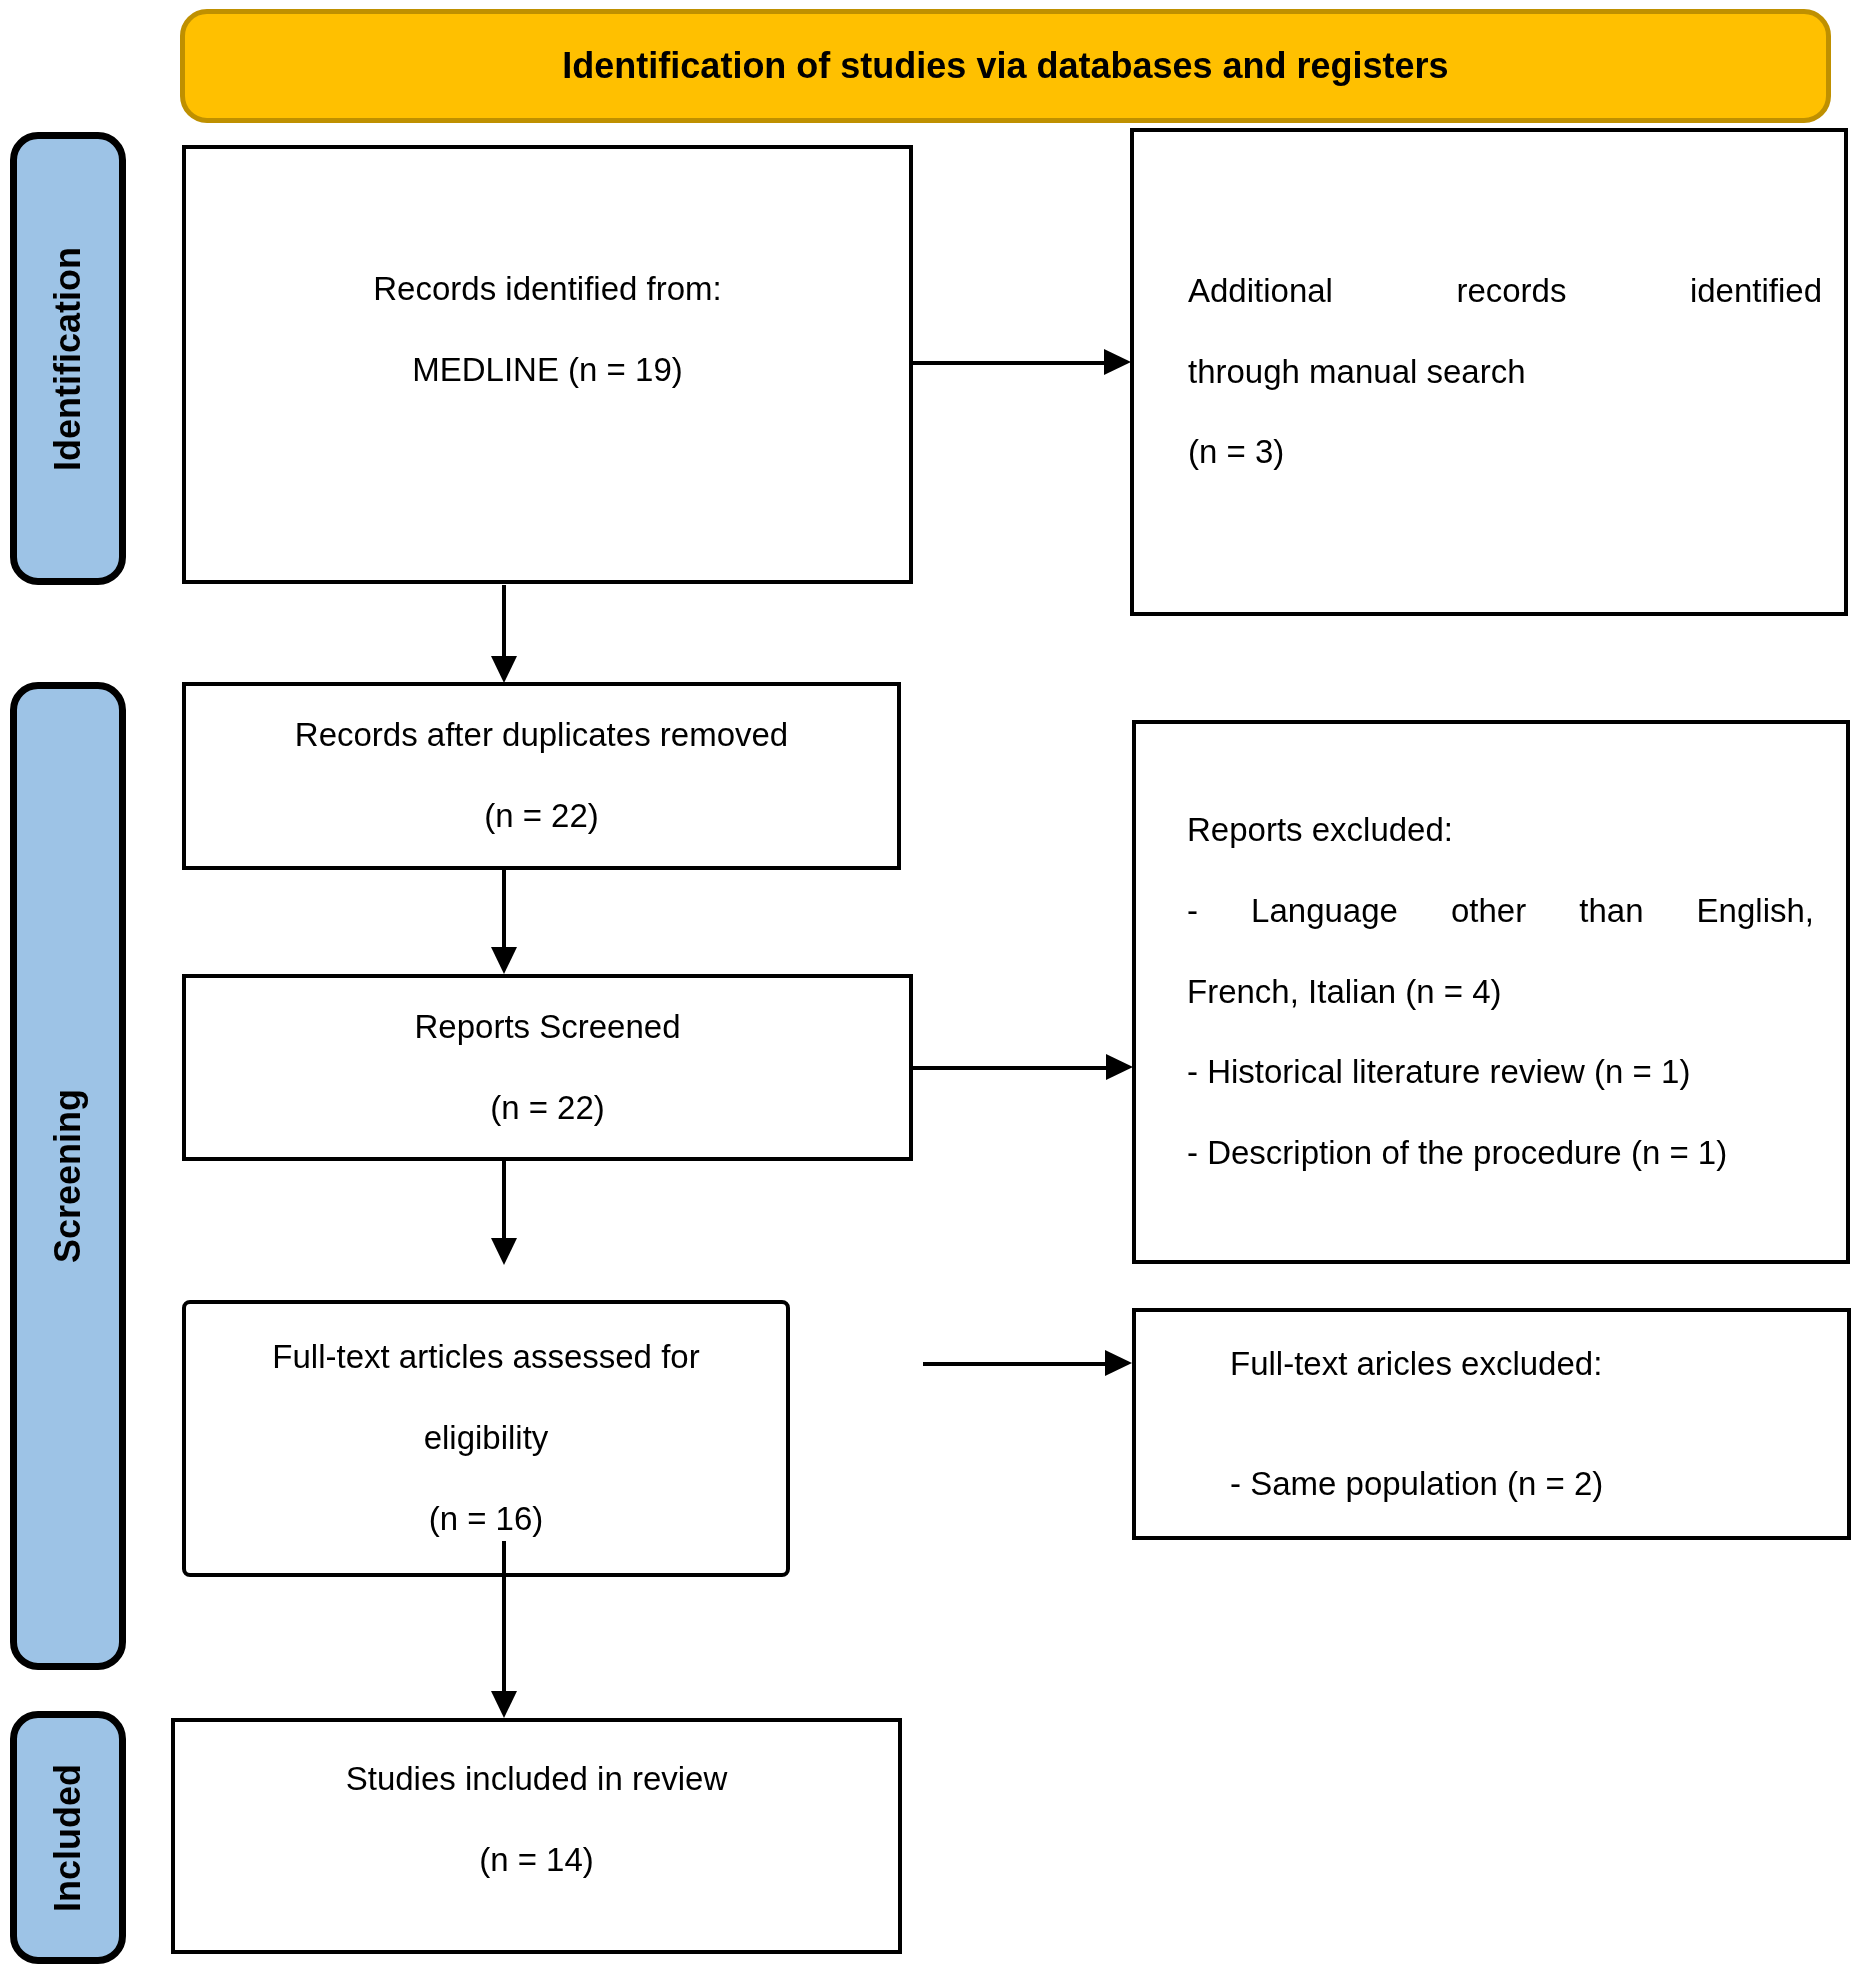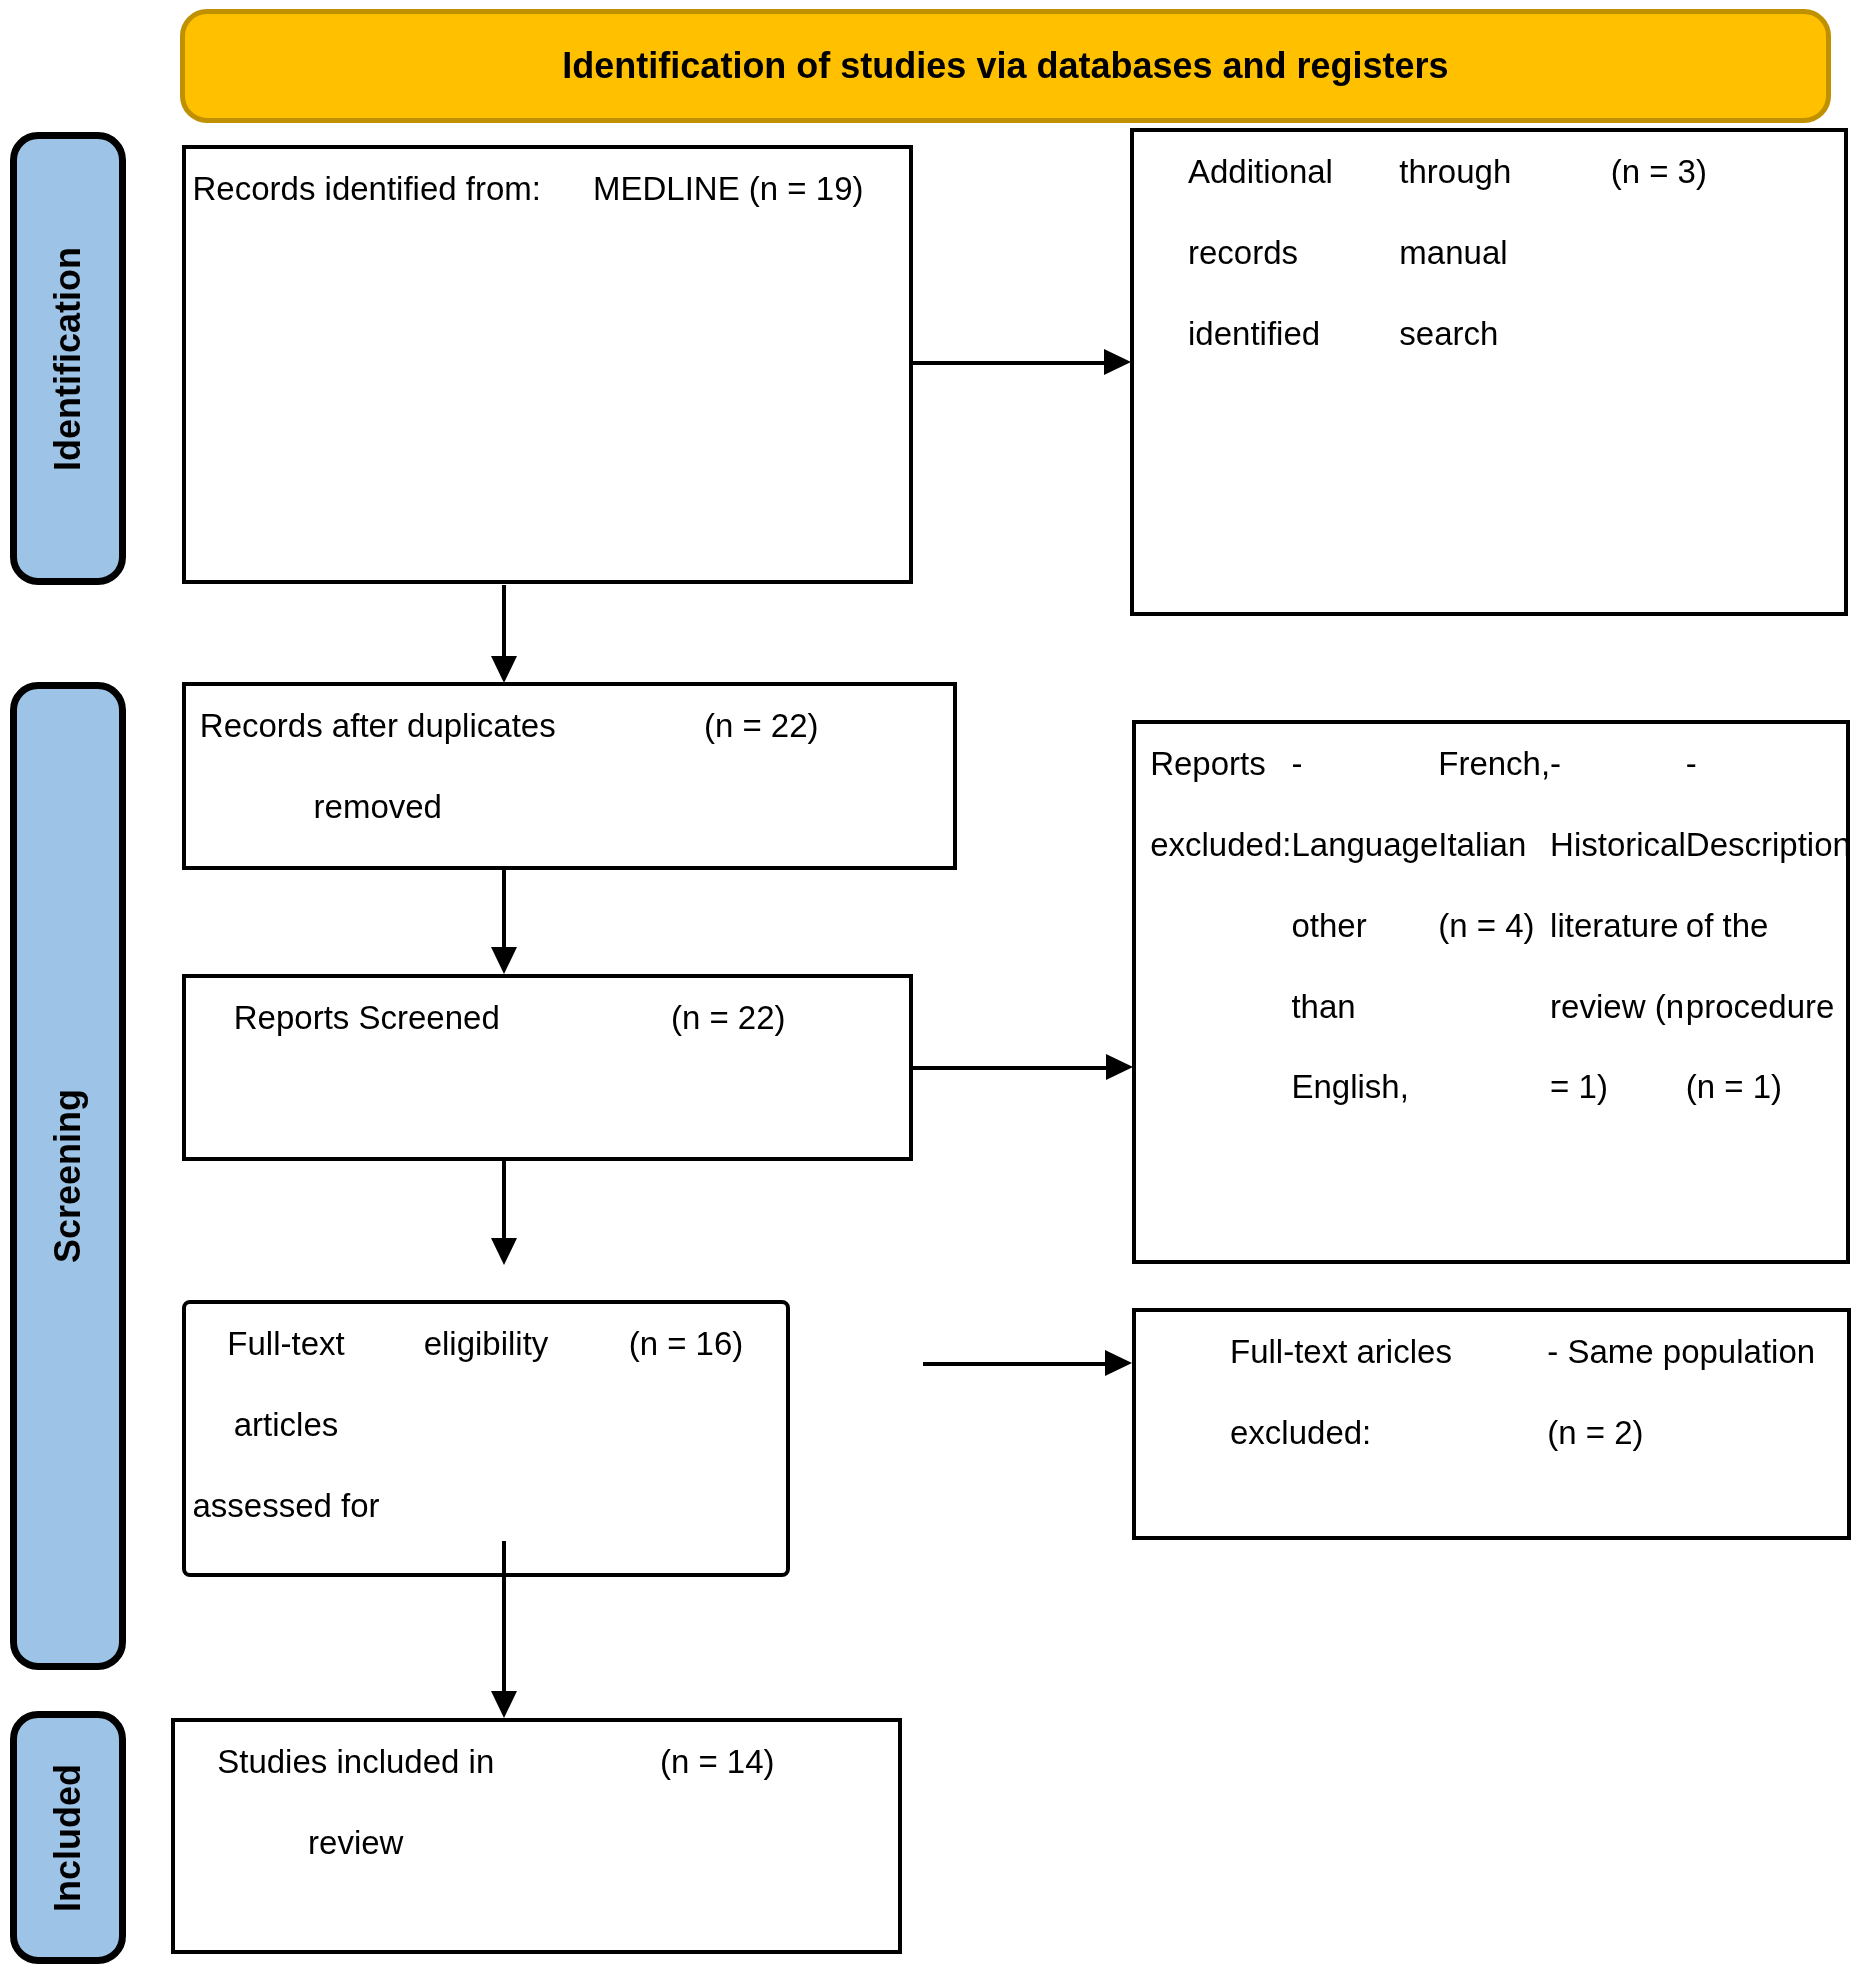--- a/index.html
+++ b/index.html
@@ -44,31 +44,31 @@
     white-space: nowrap;
     font-size: 36px; font-weight: bold;
   }
 
   
   .box {
     position: absolute;
     background: #FFFFFF;
     border: 4.8px solid #000000;
     box-sizing: border-box;
-    display: flex; flex-direction: row; justify-content: center;
+    display: flex; flex-direction: column; justify-content: center;
     font-size: 33px; line-height: 2.45;
   }
   .box .line { width: 100%; }
   .txt-center .line { text-align: center; }
   .txt-left { text-align: left; }
   .stretch { text-align: justify; text-align-last: justify; }
 
   .box-records    { left: 182px;  top: 145px;  width: 731px; height: 439px; padding-bottom: 70px; }
   .box-additional { left: 1130px; top: 128px;  width: 718px; height: 488px; padding: 0 22px 0 54px; }
-  .box-duplicates { left: 182px;  top: 682px; width: 775px; height: 188px; }
+  .box-duplicates { left: 182px;  top: 682px; width: 719px; height: 188px; }
   .box-screened   { left: 182px;  top: 974px; width: 731px; height: 187px; }
   .box-rexcluded  { left: 1132px; top: 720px; width: 718px; height: 544px; padding: 0 32px 0 51px; }
   .box-fulltext   { left: 182px;  top: 1300px; width: 608px; height: 277px; border-radius: 8px; }
   .box-ftexcluded { left: 1132px; top: 1308px; width: 719px; height: 232px; padding-left: 94px; padding-right: 21.5px; gap: 39px; }
   .box-included   { left: 171px;  top: 1718px; width: 731px; height: 236px; padding-bottom: 32px; }
 
   
   .hline { position: absolute; height: 3.8px; background: #000000; }
   .vline { position: absolute; width: 3.8px;  background: #000000; }
   .head-right {

